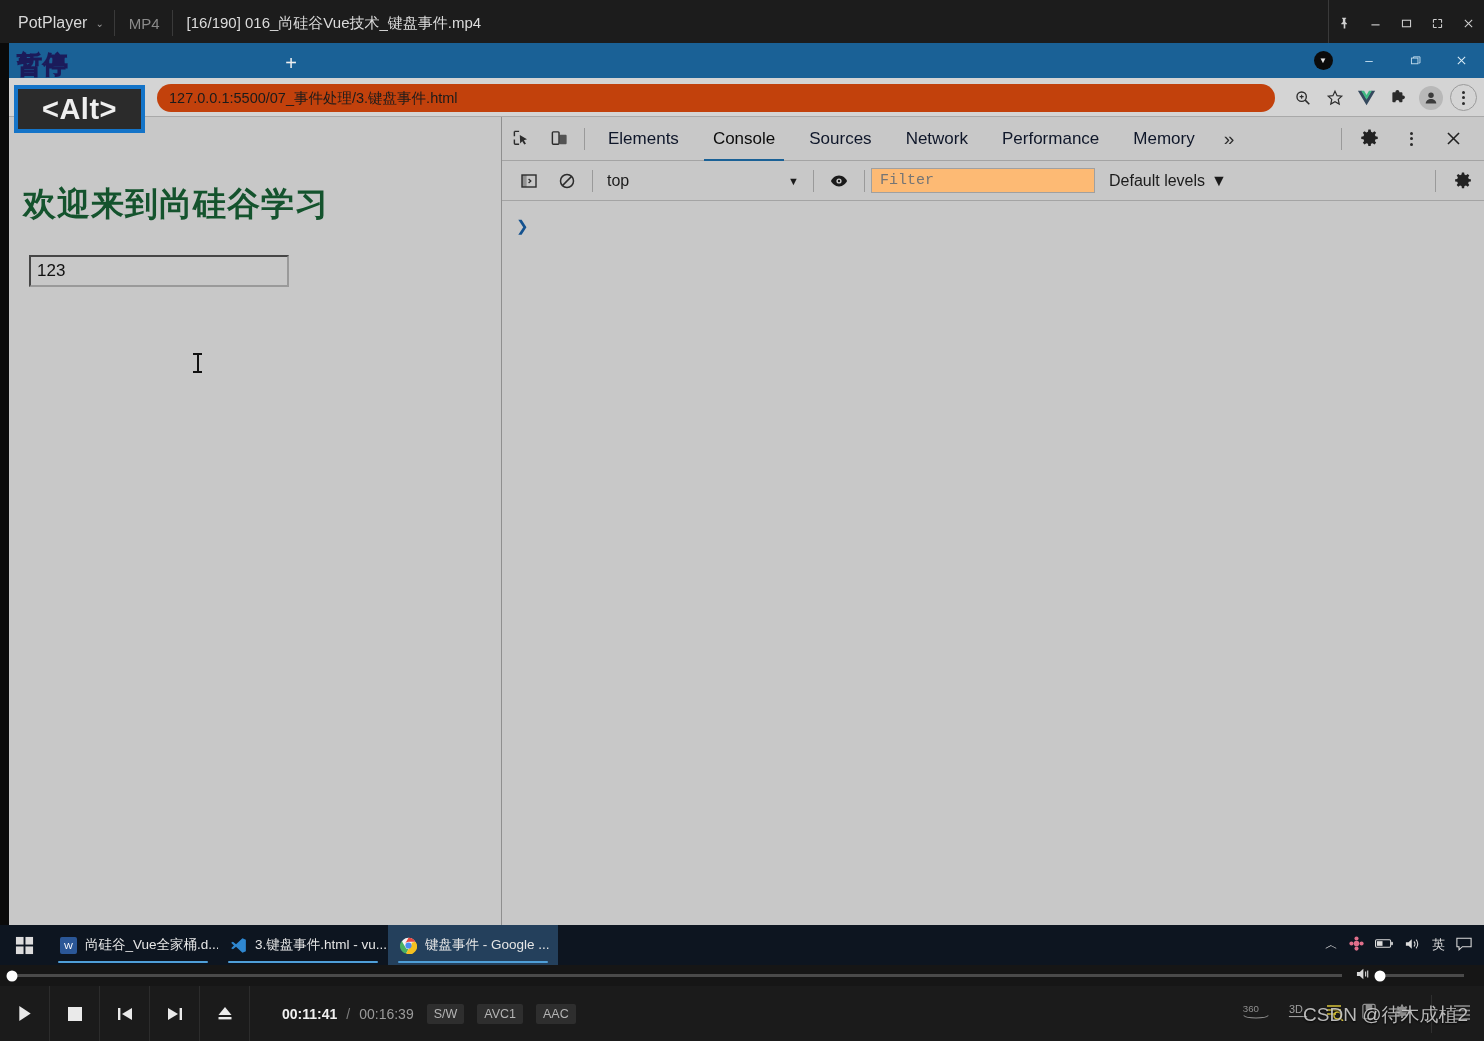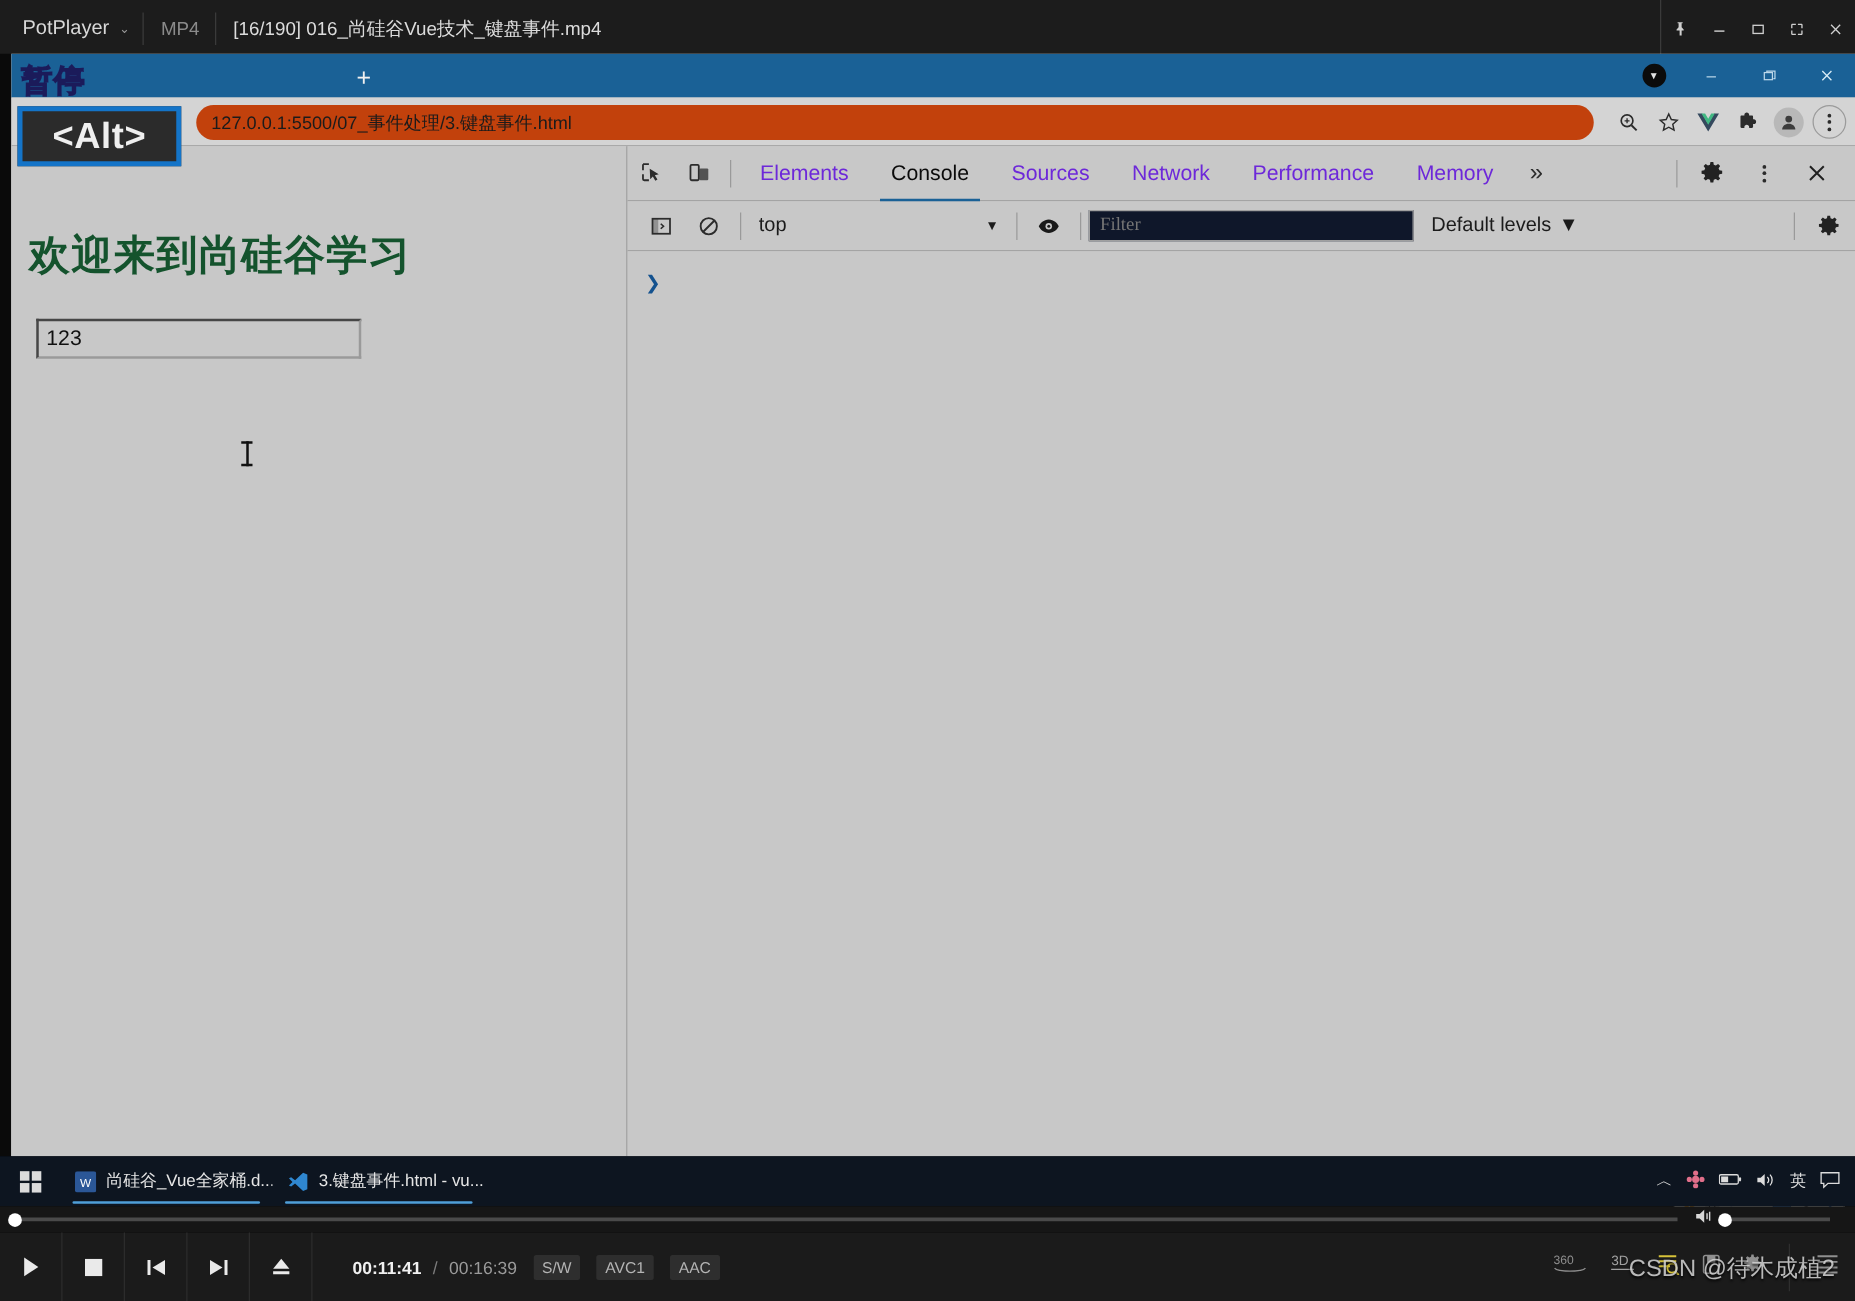--- a/index.html
+++ b/index.html
@@ -148,44 +148,44 @@
     height: 44px; display: flex; align-items: center;
     border-bottom: 1px solid #a4a4a4; background: #c8c8c8;
   }
   .dt-toolicon {
     width: 38px; height: 44px; display: flex; align-items: center; justify-content: center;
     color: #2c2c2c;
   }
   .dt-sep { width: 1px; height: 22px; background: #9a9a9a; margin: 0 6px; }
   .dt-tab {
     padding: 0 17px; height: 44px; display: flex; align-items: center;
-    font-size: 17px; color: #6d28d9; position: relative;
+    font-size: 17px; color: #0f172a; position: relative;
   }
   .dt-tab.active { color: #0b0b0b; }
   .dt-tab.active:after {
     content: ""; position: absolute; left: 8px; right: 8px; bottom: 0;
     height: 2px; background: #1a6196;
   }
   .dt-more { padding: 0 12px; font-size: 19px; color: #2c2c2c; }
   #dt-tabbar-right { margin-left: auto; display: flex; align-items: center; padding-right: 10px; }
   .dt-rbtn { width: 42px; height: 44px; display: flex; align-items: center; justify-content: center; color: #222; }
 
   #dt-consolebar {
     height: 40px; display: flex; align-items: center; gap: 0;
     border-bottom: 1px solid #a4a4a4; background: #c8c8c8; padding-left: 8px;
   }
   #dt-context {
     display: flex; align-items: center; width: 208px; height: 26px;
     font-size: 16px; color: #1b1b1b; padding-left: 8px;
   }
   #dt-context .ctx-caret { margin-left: auto; font-size: 11px; padding-right: 8px; }
   #dt-filter {
-    width: 260px; height: 25px; background: #0f172a; border: 1px solid #a0a0a0;
+    width: 224px; height: 25px; background: #fdba74; border: 1px solid #a0a0a0;
     font-size: 15px; color: #6e6e6e; padding: 0 8px;
-    font-family: Liberation Serif, serif;
+    font-family: Liberation Mono, monospace;
   }
   #dt-levels { font-size: 16px; color: #1b1b1b; padding: 0 10px 0 14px; display: flex; align-items: center; gap: 6px; }
   #dt-consolebar-right { margin-left: auto; display: flex; align-items: center; }
 
   #dt-console {
     flex: 1; background: #c8c8c8; position: relative; padding-top: 10px;
   }
   #console-prompt {
     display: flex; align-items: flex-start; padding: 6px 0 0 14px;
     color: #14528f; font-size: 15px; font-weight: bold;
@@ -599,20 +599,32 @@
 
     <div class="tb-task">
       <span class="tb-appicon">
         <svg width="17" height="17" viewBox="0 0 18 18">
           <path d="M13.2 1.2L6.4 7.6 3.1 5.1 1.2 6l3 3-3 3 1.9.9 3.3-2.5 6.8 6.4 3.6-1.6V2.8z" fill="#2f87d0"></path>
         </svg>
       </span>
       <span>3.键盘事件.html - vu...</span>
     </div>
 
+    <div class="tb-task active">
+      <span class="tb-appicon">
+        <svg width="17" height="17" viewBox="0 0 18 18">
+          <circle cx="9" cy="9" r="8.2" fill="#f4f4f4"></circle>
+          <path d="M9 .8A8.2 8.2 0 0116.2 5H9a4 4 0 00-3.5 2z" fill="#e8453c"></path>
+          <path d="M1.9 4.3L5.5 10.5A4 4 0 009 13l-2.6 4.6A8.2 8.2 0 011.9 4.3z" fill="#4ab161"></path>
+          <path d="M16.2 5a8.2 8.2 0 01-9.8 12.6L10 11a4 4 0 002-5z" fill="#f5c020"></path>
+          <circle cx="9" cy="9" r="3.3" fill="#4a8cf0"></circle>
+        </svg>
+      </span>
+      <span>键盘事件 - Google ...</span>
+    </div>
 
     <div id="tray">
       <span>︿</span>
       <span>
         <svg width="15" height="15" viewBox="0 0 16 16">
           <circle cx="8" cy="8" r="3" fill="#e06f8a"></circle>
           <g fill="#e06f8a">
               <circle cx="8" cy="2.6" r="2.2"></circle>
               <circle cx="13.4" cy="8" r="2.2"></circle>
               <circle cx="8" cy="13.4" r="2.2"></circle>

